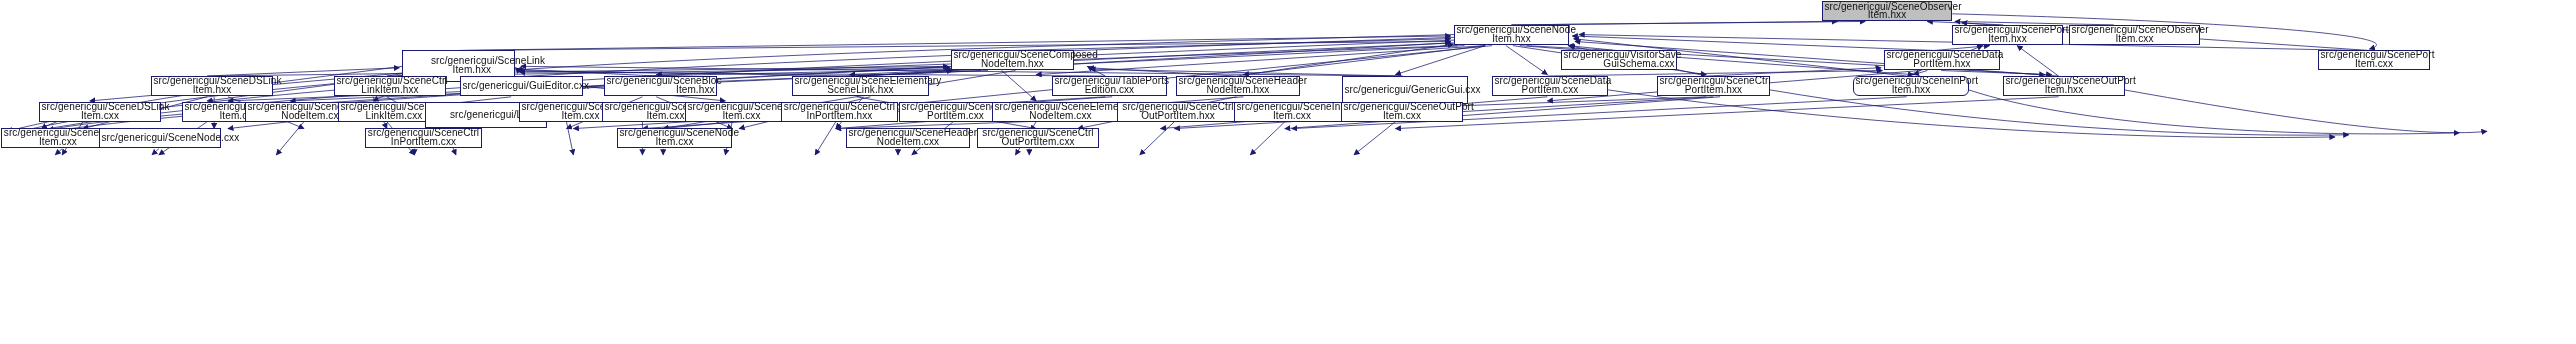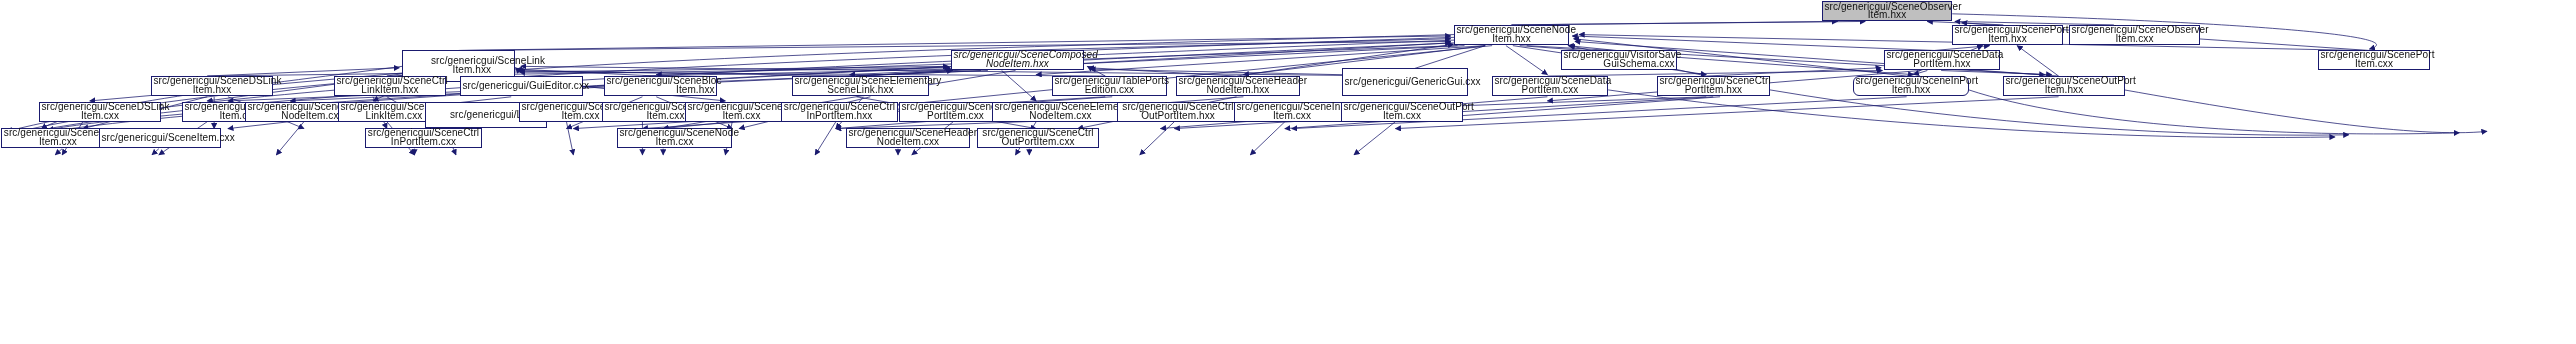--- a/index.html
+++ b/index.html
@@ -176,40 +176,40 @@
     <div class="node" style="left: 1454px; top: 25px; width: 115px; height: 20px;"><span class="lbl">src/genericgui/SceneNode
 Item.hxx</span></div>
     <div class="node" style="left: 1952px; top: 25px; width: 111px; height: 20px;"><span class="lbl">src/genericgui/ScenePort
 Item.hxx</span></div>
     <div class="node" style="left: 2069px; top: 25px; width: 131px; height: 20px;"><span class="lbl">src/genericgui/SceneObserver
 Item.cxx</span></div>
     <div class="node" style="left: 2318px; top: 50px; width: 112px; height: 20px;"><span class="lbl">src/genericgui/ScenePort
 Item.cxx</span></div>
     <div class="node" style="left: 402px; top: 50px; width: 113px; height: 32px; padding-left: 28px;"><span class="lbl">src/genericgui/SceneLink
 Item.hxx</span></div>
-    <div class="node" style="left: 951px; top: 50px; width: 133px; height: 20px; font-style: italic;"><span class="lbl">src/genericgui/SceneComposed
+    <div class="node" style="left: 951px; top: 50px; width: 123px; height: 20px;"><span class="lbl">src/genericgui/SceneComposed
 NodeItem.hxx</span></div>
     <div class="node" style="left: 1561px; top: 50px; width: 116px; height: 20px; text-align: right;"><span class="lbl">src/genericgui/VisitorSave
 GuiSchema.cxx</span></div>
     <div class="node" style="left: 1884px; top: 50px; width: 116px; height: 20px;"><span class="lbl">src/genericgui/SceneData
 PortItem.hxx</span></div>
     <div class="node" style="left: 151px; top: 76px; width: 122px; height: 20px;"><span class="lbl">src/genericgui/SceneDSLink
 Item.hxx</span></div>
     <div class="node" style="left: 334px; top: 76px; width: 112px; height: 20px;"><span class="lbl">src/genericgui/SceneCtrl
 LinkItem.hxx</span></div>
     <div class="node" style="left: 460px; top: 76px; width: 123px; height: 20px;"><span class="lbl">src/genericgui/GuiEditor.cxx</span></div>
     <div class="node" style="left: 604px; top: 76px; width: 113px; height: 20px; text-align: right;"><span class="lbl">src/genericgui/SceneBloc
 Item.hxx</span></div>
     <div class="node" style="left: 792px; top: 76px; width: 137px; height: 20px;"><span class="lbl">src/genericgui/SceneElementary
 SceneLink.hxx</span></div>
     <div class="node" style="left: 1052px; top: 76px; width: 115px; height: 20px;"><span class="lbl">src/genericgui/TablePorts
 Edition.cxx</span></div>
     <div class="node" style="left: 1176px; top: 76px; width: 124px; height: 20px;"><span class="lbl">src/genericgui/SceneHeader
 NodeItem.hxx</span></div>
-    <div class="node" style="left: 1342px; top: 68px; width: 126px; height: 28px;"><span class="lbl">src/genericgui/GenericGui.cxx</span></div>
+    <div class="node" style="left: 1342px; top: 76px; width: 126px; height: 28px;"><span class="lbl">src/genericgui/GenericGui.cxx</span></div>
     <div class="node" style="left: 1492px; top: 76px; width: 116px; height: 20px;"><span class="lbl">src/genericgui/SceneData
 PortItem.cxx</span></div>
     <div class="node" style="left: 1657px; top: 76px; width: 113px; height: 20px;"><span class="lbl">src/genericgui/SceneCtrl
 PortItem.hxx</span></div>
     <div class="node" style="left: 1853px; top: 76px; width: 116px; height: 20px; border-radius: 6px;"><span class="lbl">src/genericgui/SceneInPort
 Item.hxx</span></div>
     <div class="node" style="left: 2003px; top: 76px; width: 122px; height: 20px;"><span class="lbl">src/genericgui/SceneOutPort
 Item.hxx</span></div>
     <div class="node" style="left: 44px; top: 102px; width: 113px; height: 20px;"><span class="lbl">src/genericgui/SceneProc
 Item.hxx</span></div>
@@ -235,21 +235,21 @@
     <div class="node" style="left: 992px; top: 102px; width: 137px; height: 20px;"><span class="lbl">src/genericgui/SceneElementary
 NodeItem.cxx</span></div>
     <div class="node" style="left: 1117px; top: 102px; width: 122px; height: 20px;"><span class="lbl">src/genericgui/SceneCtrl
 OutPortItem.hxx</span></div>
     <div class="node" style="left: 1234px; top: 102px; width: 116px; height: 20px;"><span class="lbl">src/genericgui/SceneInPort
 Item.cxx</span></div>
     <div class="node" style="left: 1341px; top: 102px; width: 122px; height: 20px;"><span class="lbl">src/genericgui/SceneOutPort
 Item.cxx</span></div>
     <div class="node" style="left: 1.4px; top: 128px; width: 113px; height: 20px;"><span class="lbl">src/genericgui/SceneProc
 Item.cxx</span></div>
-    <div class="node" style="left: 99px; top: 128px; width: 122px; height: 20px;"><span class="lbl">src/genericgui/SceneItem.cxx</span></div>
+    <div class="node" style="left: 99px; top: 128px; width: 122px; height: 20px;"><span class="lbl">src/genericgui/SceneNode.cxx</span></div>
     <div class="node" style="left: 365px; top: 128px; width: 117px; height: 20px;"><span class="lbl">src/genericgui/SceneCtrl
 InPortItem.cxx</span></div>
     <div class="node" style="left: 617px; top: 128px; width: 115px; height: 20px;"><span class="lbl">src/genericgui/SceneNode
 Item.cxx</span></div>
     <div class="node" style="left: 846px; top: 128px; width: 124px; height: 20px;"><span class="lbl">src/genericgui/SceneHeader
 NodeItem.cxx</span></div>
     <div class="node" style="left: 977px; top: 128px; width: 122px; height: 20px;"><span class="lbl">src/genericgui/SceneCtrl
 OutPortItem.cxx</span></div>
   </div>
 

